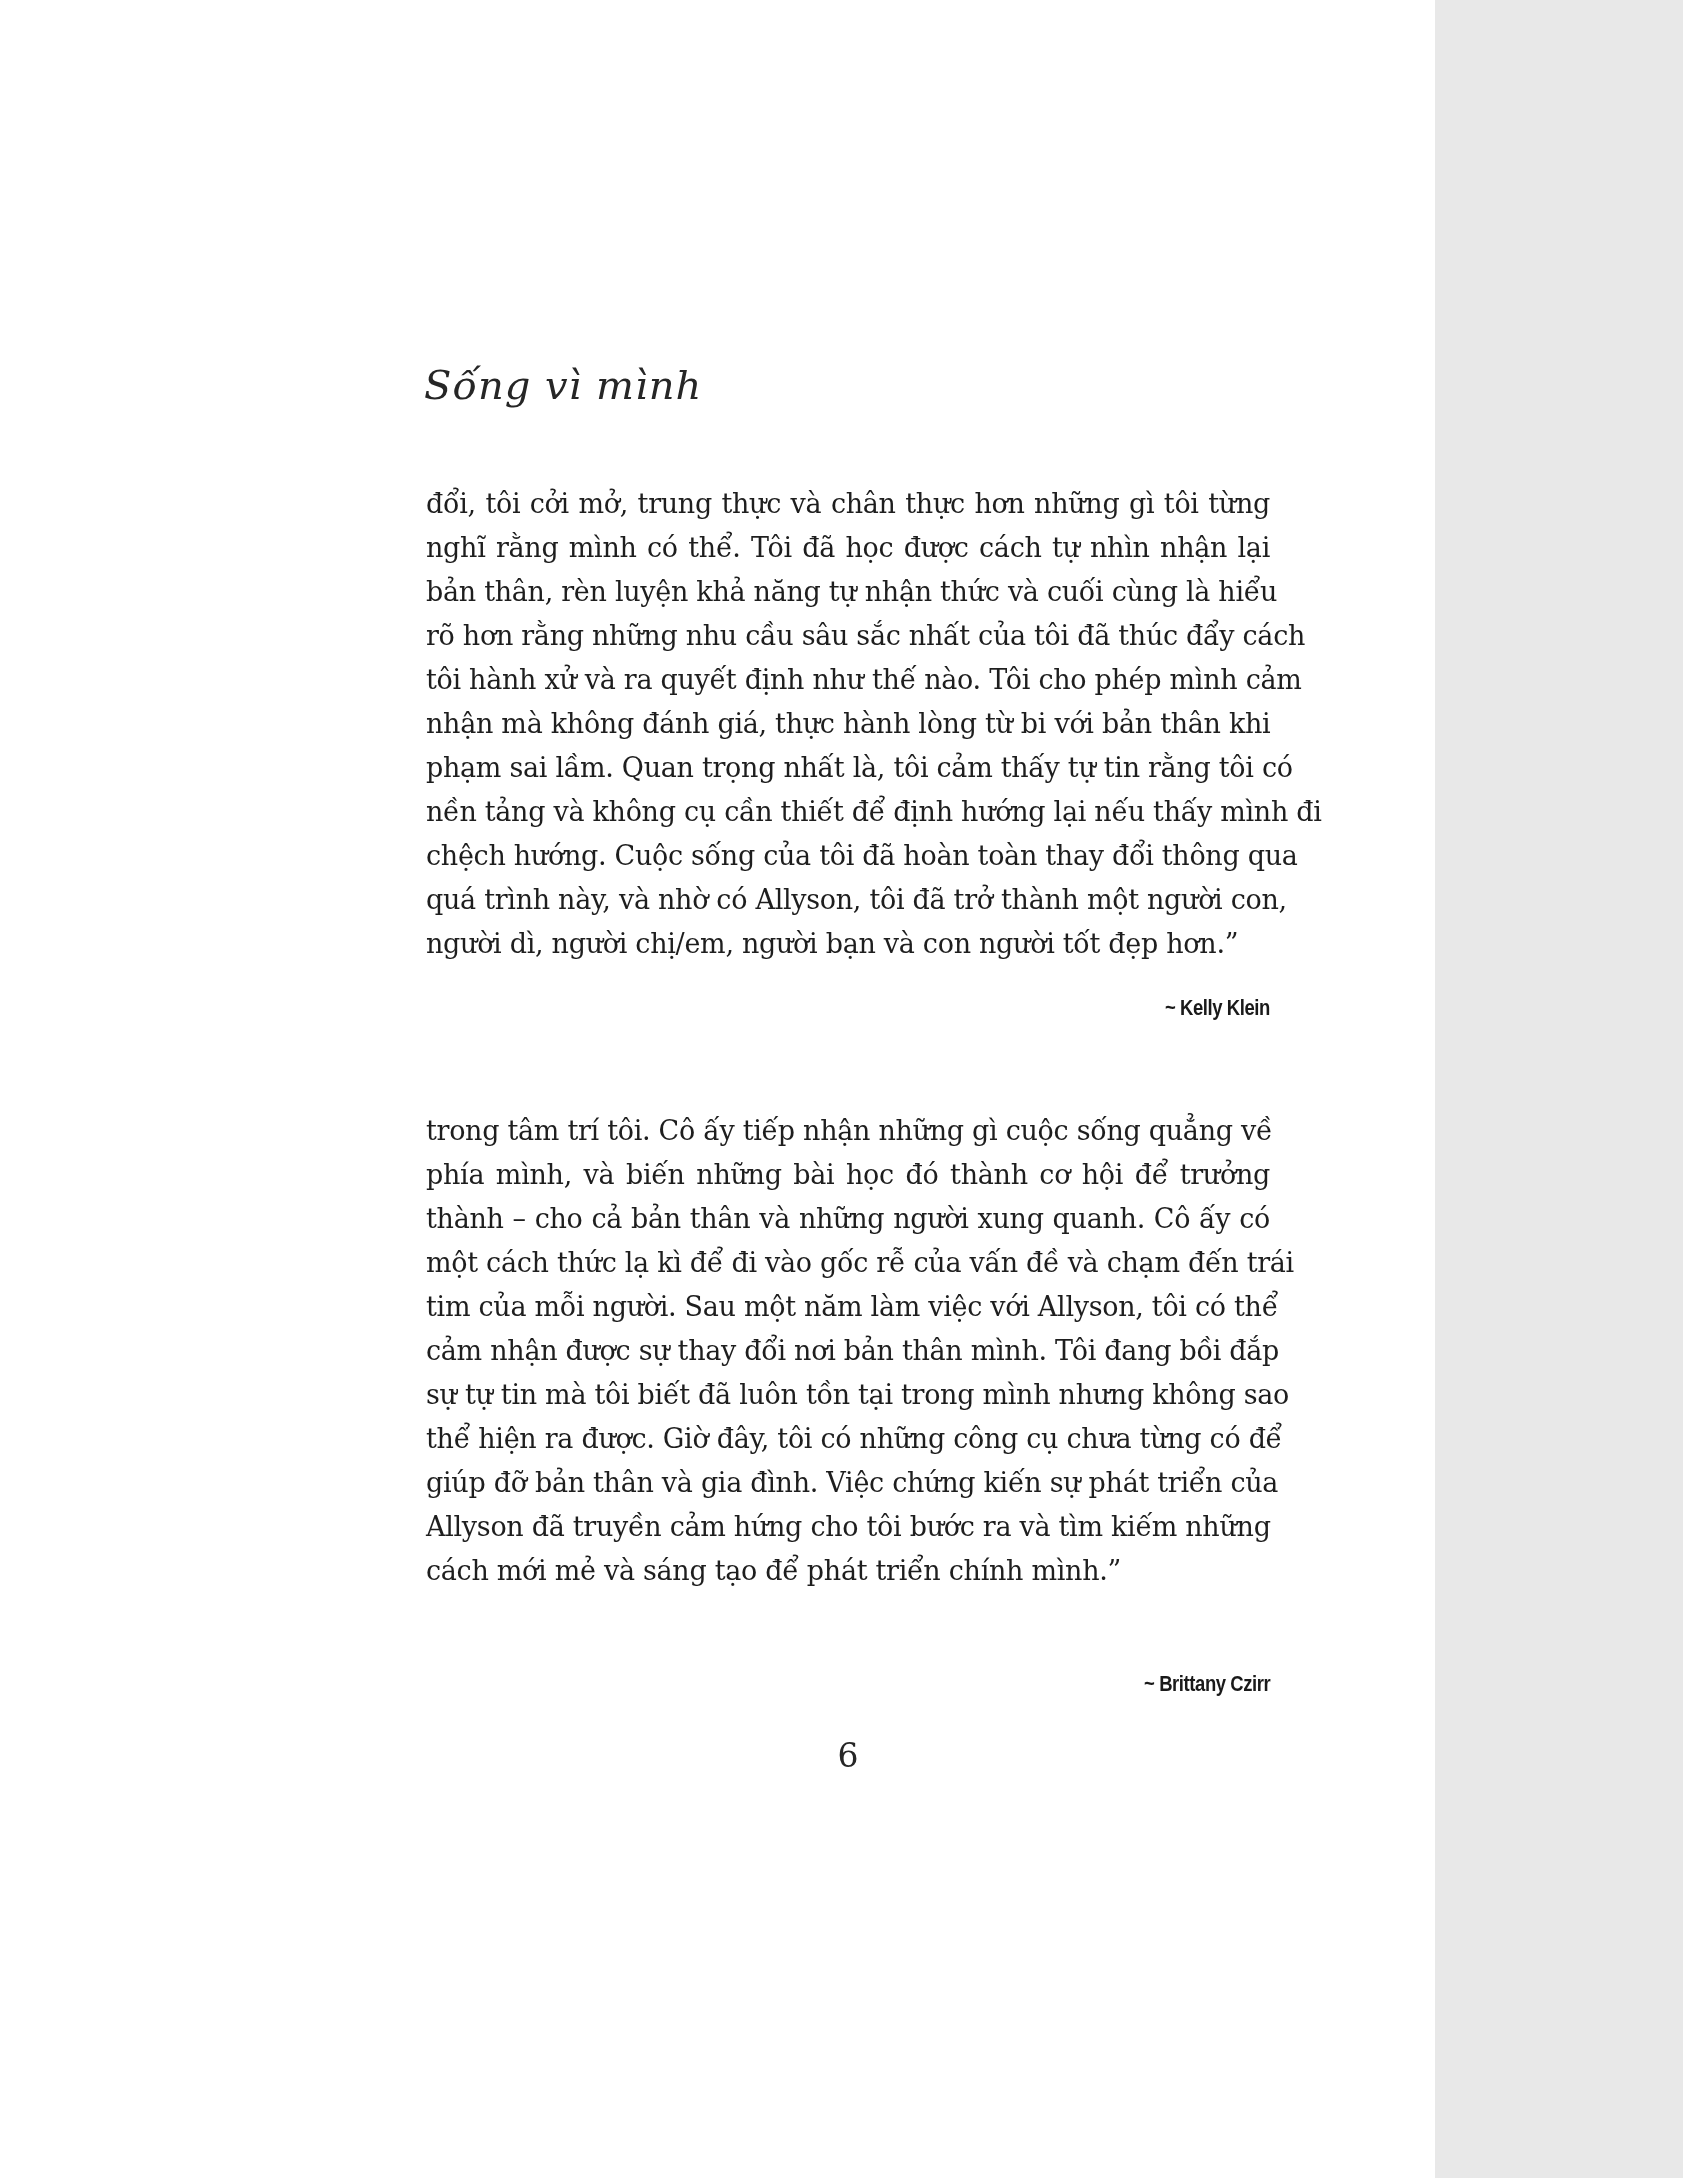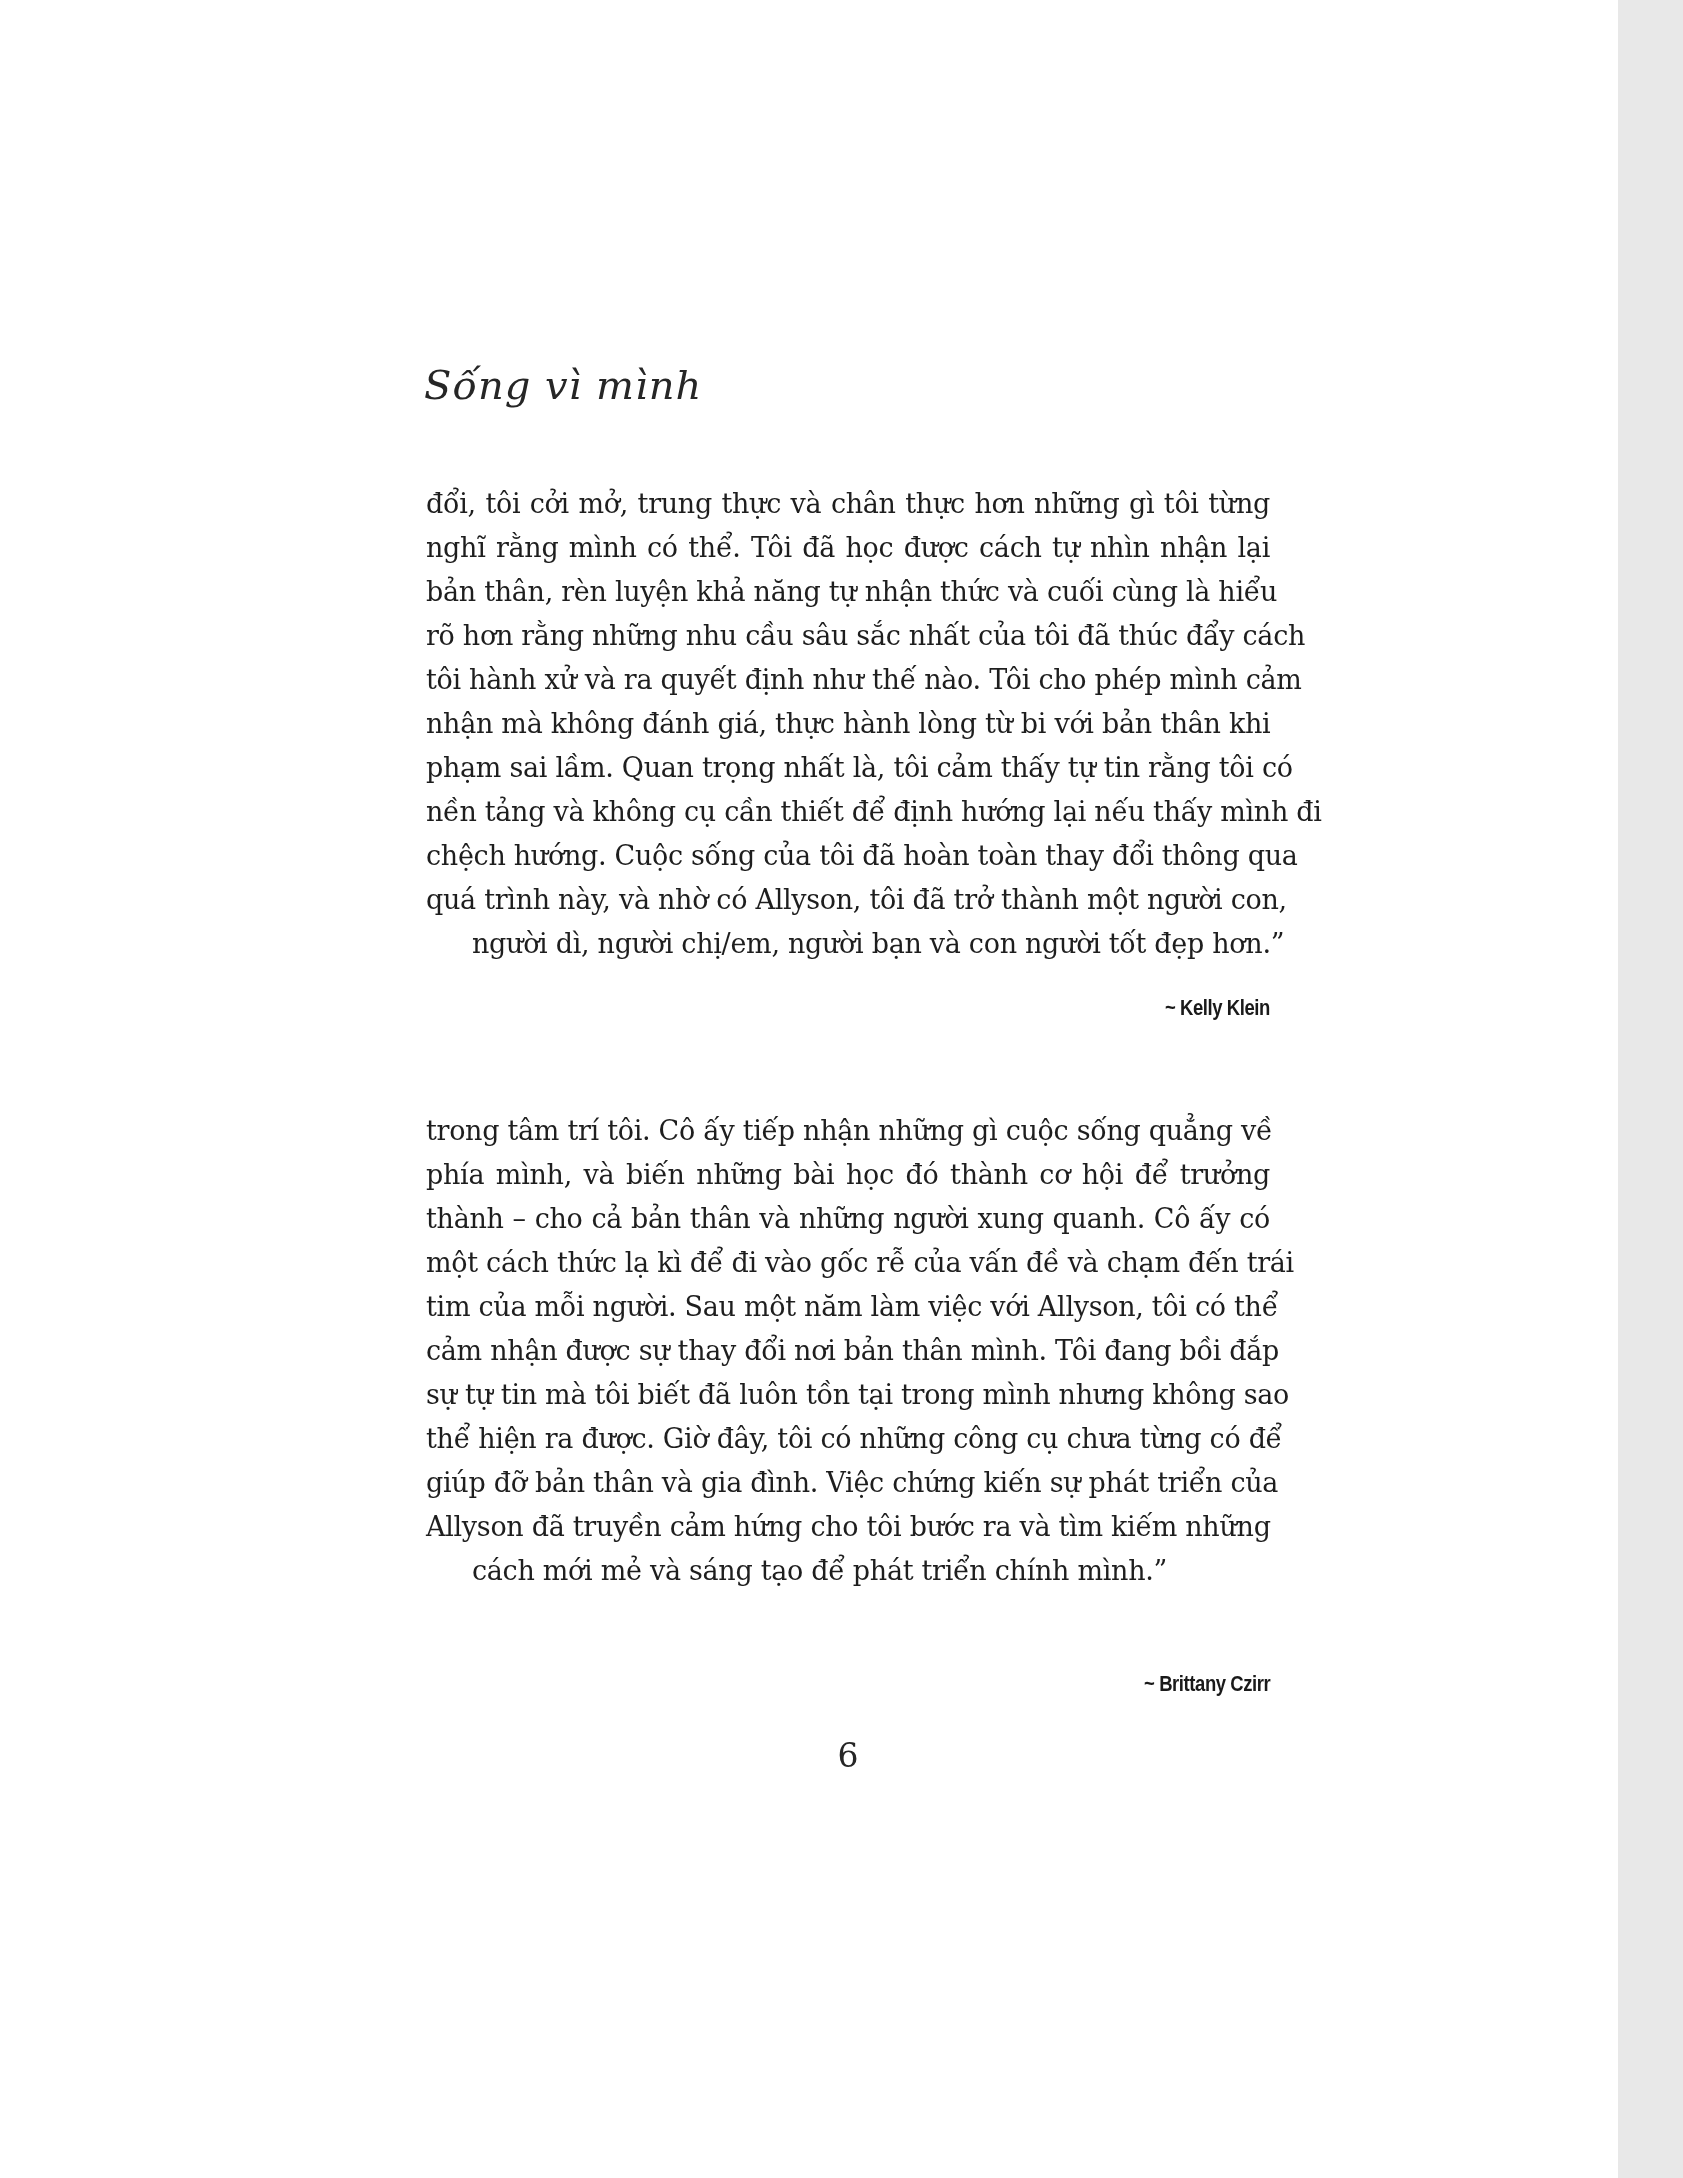--- a/index.html
+++ b/index.html
@@ -2,27 +2,26 @@
 <html><head>
 <meta charset="utf-8">
 <style>
   html, body {
     margin: 0;
     padding: 0;
     background: #e8e8e8;
   }
   .page {
     position: relative;
-    width: 1574px;
+    width: 1435px;
     height: 2178px;
     background: #ffffff;
     overflow: hidden;
     font-family: "DejaVu Serif", serif;
     color: #1e1e1e;
-    padding-left: 44px;
   }
   .running-header {
     position: absolute;
     left: 424px;
     top: 362px;
     font-size: 40px;
     font-style: italic;
     letter-spacing: 1px;
     font-family: "DejaVu Serif", cursive, serif;
     color: #262626;
@@ -39,21 +38,20 @@
     line-height: 44px;
     font-size: 27px;
     letter-spacing: -0.3px;
     text-align: justify;
     text-align-last: justify;
     overflow: visible;
     white-space: nowrap;
   }
   .body-line.last {
     text-align-last: left;
-    margin-left: 46px;
   }
   .body-line.indent {
     text-indent: 59px;
   }
   .attribution {
     position: absolute;
     left: 426px;
     width: 844px;
     text-align: right;
     font-family: "Liberation Sans", sans-serif;

